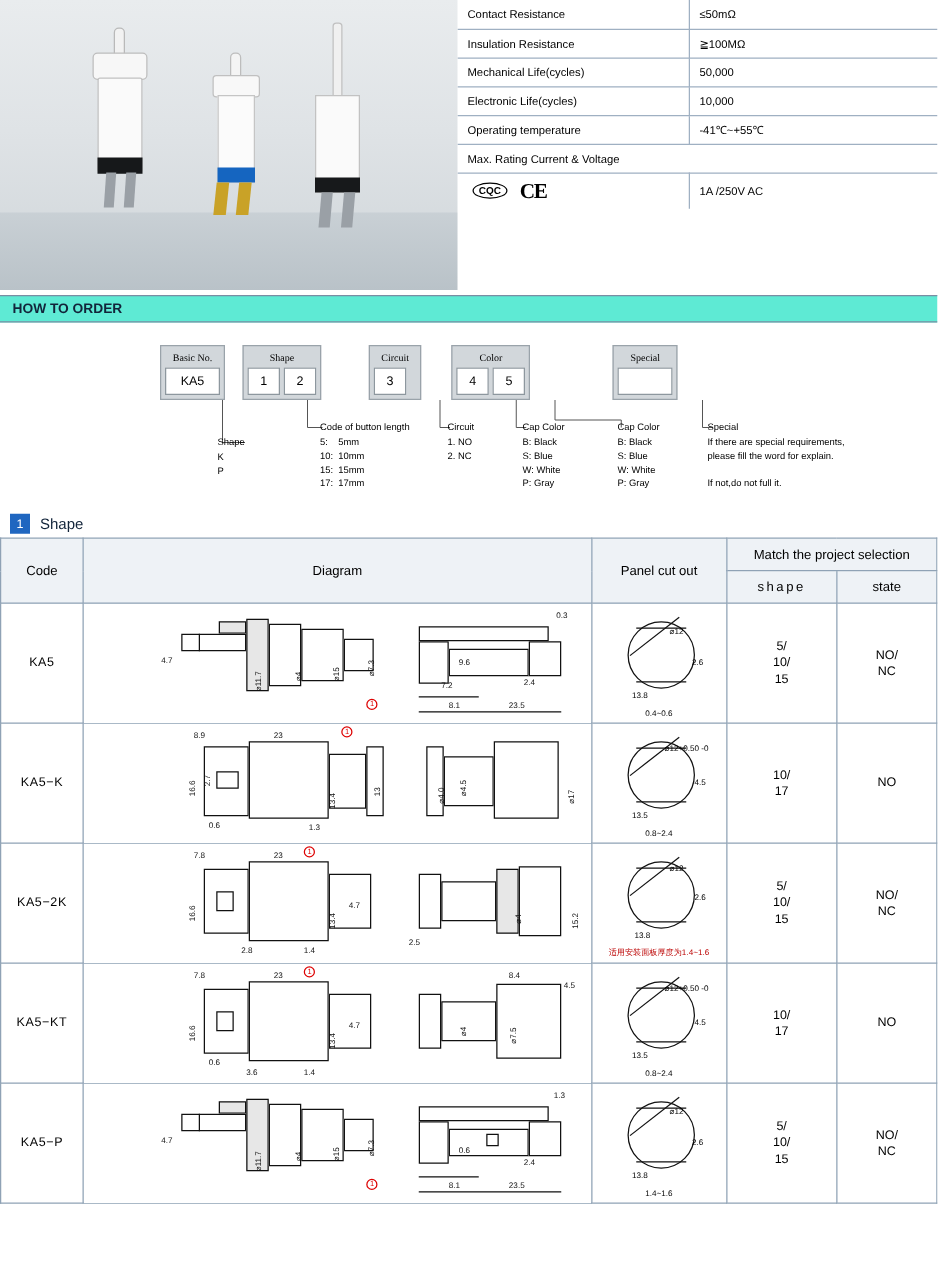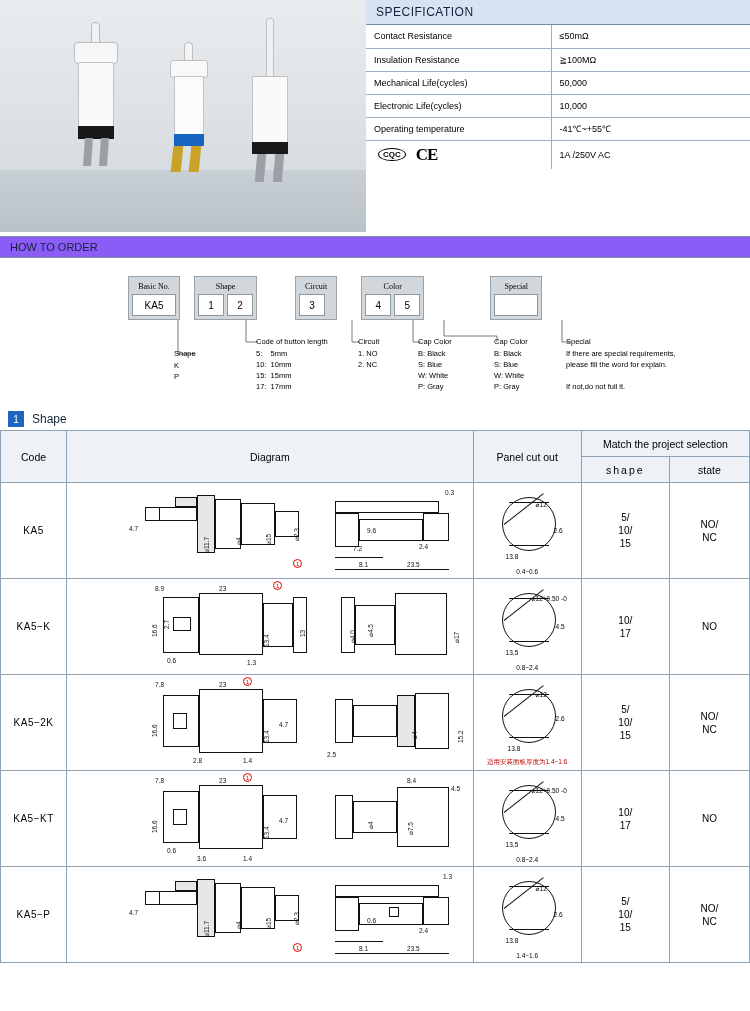--- a/index.html
+++ b/index.html
@@ -65,22 +65,22 @@
     padding:4px 8px; font-size:9px; height:23px; vertical-align:middle;
   }
   table.spec-tbl td.k { width:185px; border-right:1px solid #9fb0c2; }
   .maxrow td { border-bottom:none !important; }
   .certs { display:flex; align-items:center; gap:10px; padding-left:4px; }
   .cqc { border:1.5px solid #000; border-radius:50%; padding:1px 4px; font-size:8px; font-weight:bold; letter-spacing:0; }
   .ce { font-size:17px; font-weight:bold; font-family:"Liberation Serif", serif; letter-spacing:-1px; }
 
   
   .hto-bar {
-    background:#8b5cf6; border-top:1px solid #7a8da3; border-bottom:1px solid #7a8da3;
-    padding:4px 10px; font-size:11px; color:#12243a; margin-top:4px;
+    background:#5eead4; border-top:1px solid #7a8da3; border-bottom:1px solid #7a8da3;
+    padding:4px 10px; font-size:11px; color:#12243a; margin-top:4px;font-weight:bold;
   }
   .order-area { position:relative; height:150px; }
   .boxrow { position:absolute; left:128px; top:18px; display:flex; align-items:flex-start; }
   .grp { background:#d2d7db; border:1px solid #9aa3aa; padding:3px; margin-right:14px; }
   .grp .ghead { font-size:8px; text-align:center; padding:2px 6px 3px;font-family:Liberation Serif, serif; }
   .cells { display:flex; gap:3px; }
   .cell {
     width:26px; height:22px; background:#fff; border:1px solid #8d979e;
     display:flex; align-items:center; justify-content:center; font-size:10px;
   }
@@ -158,21 +158,20 @@
     <div class="sw sw3">
       <div class="stem"></div>
         <div class="body"></div>
       <div class="blk"></div>
         <div class="p1"></div>
         <div class="p2"></div>
     </div>
   </div>
 
   <div class="spec">
-    <div class="spec-title">SPECIFICATION</div>
     <table class="spec-tbl">
       <tbody>
           <tr>
         <td class="k">Contact Resistance</td>
         <td>≤50mΩ</td>
       </tr>
       <tr>
         <td class="k">Insulation Resistance</td>
         <td>≧100MΩ</td>
       </tr>
@@ -180,20 +179,23 @@
         <td class="k">Mechanical Life(cycles)</td>
         <td>50,000</td>
       </tr>
       <tr>
         <td class="k">Electronic   Life(cycles)</td>
         <td>10,000</td>
       </tr>
       <tr>
         <td class="k">Operating temperature</td>
         <td>-41℃~+55℃</td>
+      </tr>
+      <tr>
+        <td class="k" colspan="2" style="border-right:none;">Max. Rating Current &amp; Voltage</td>
       </tr>
       <tr class="maxrow">
         <td class="k">
           <div class="certs">
             <span class="cqc">CQC</span>
             <span class="ce">CE</span>
           </div>
         </td>
         <td>1A /250V AC</td>
       </tr>

